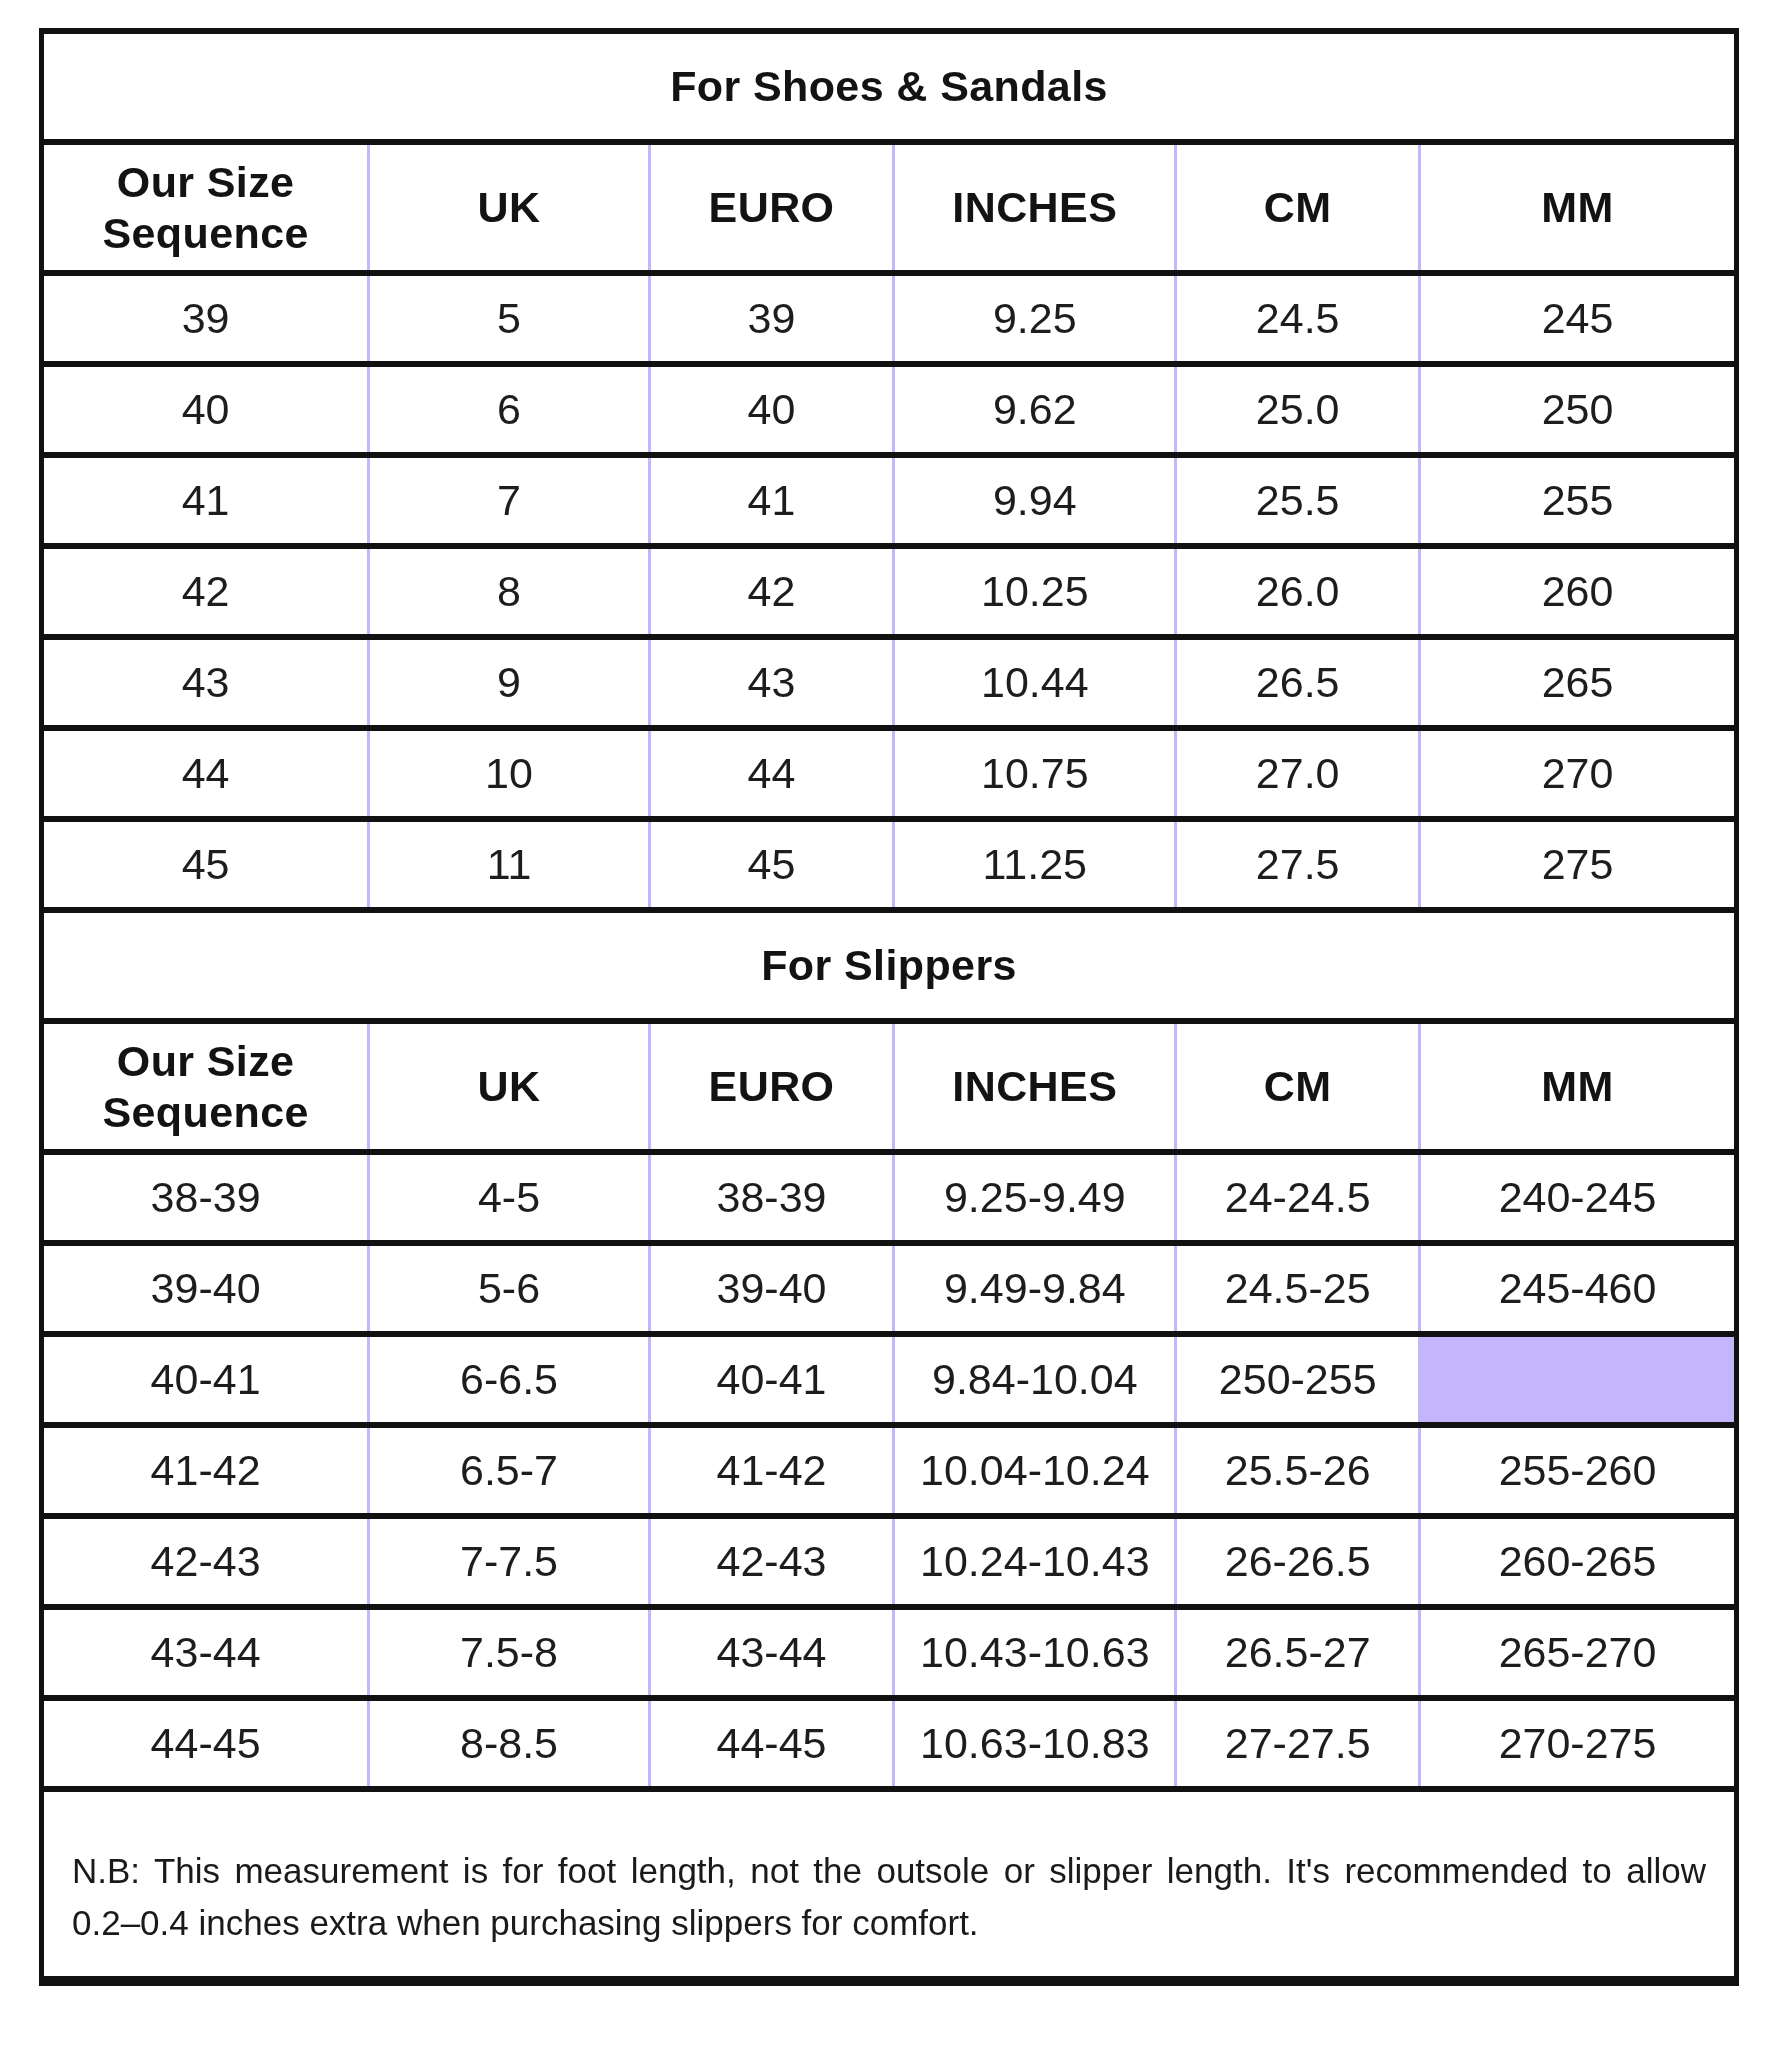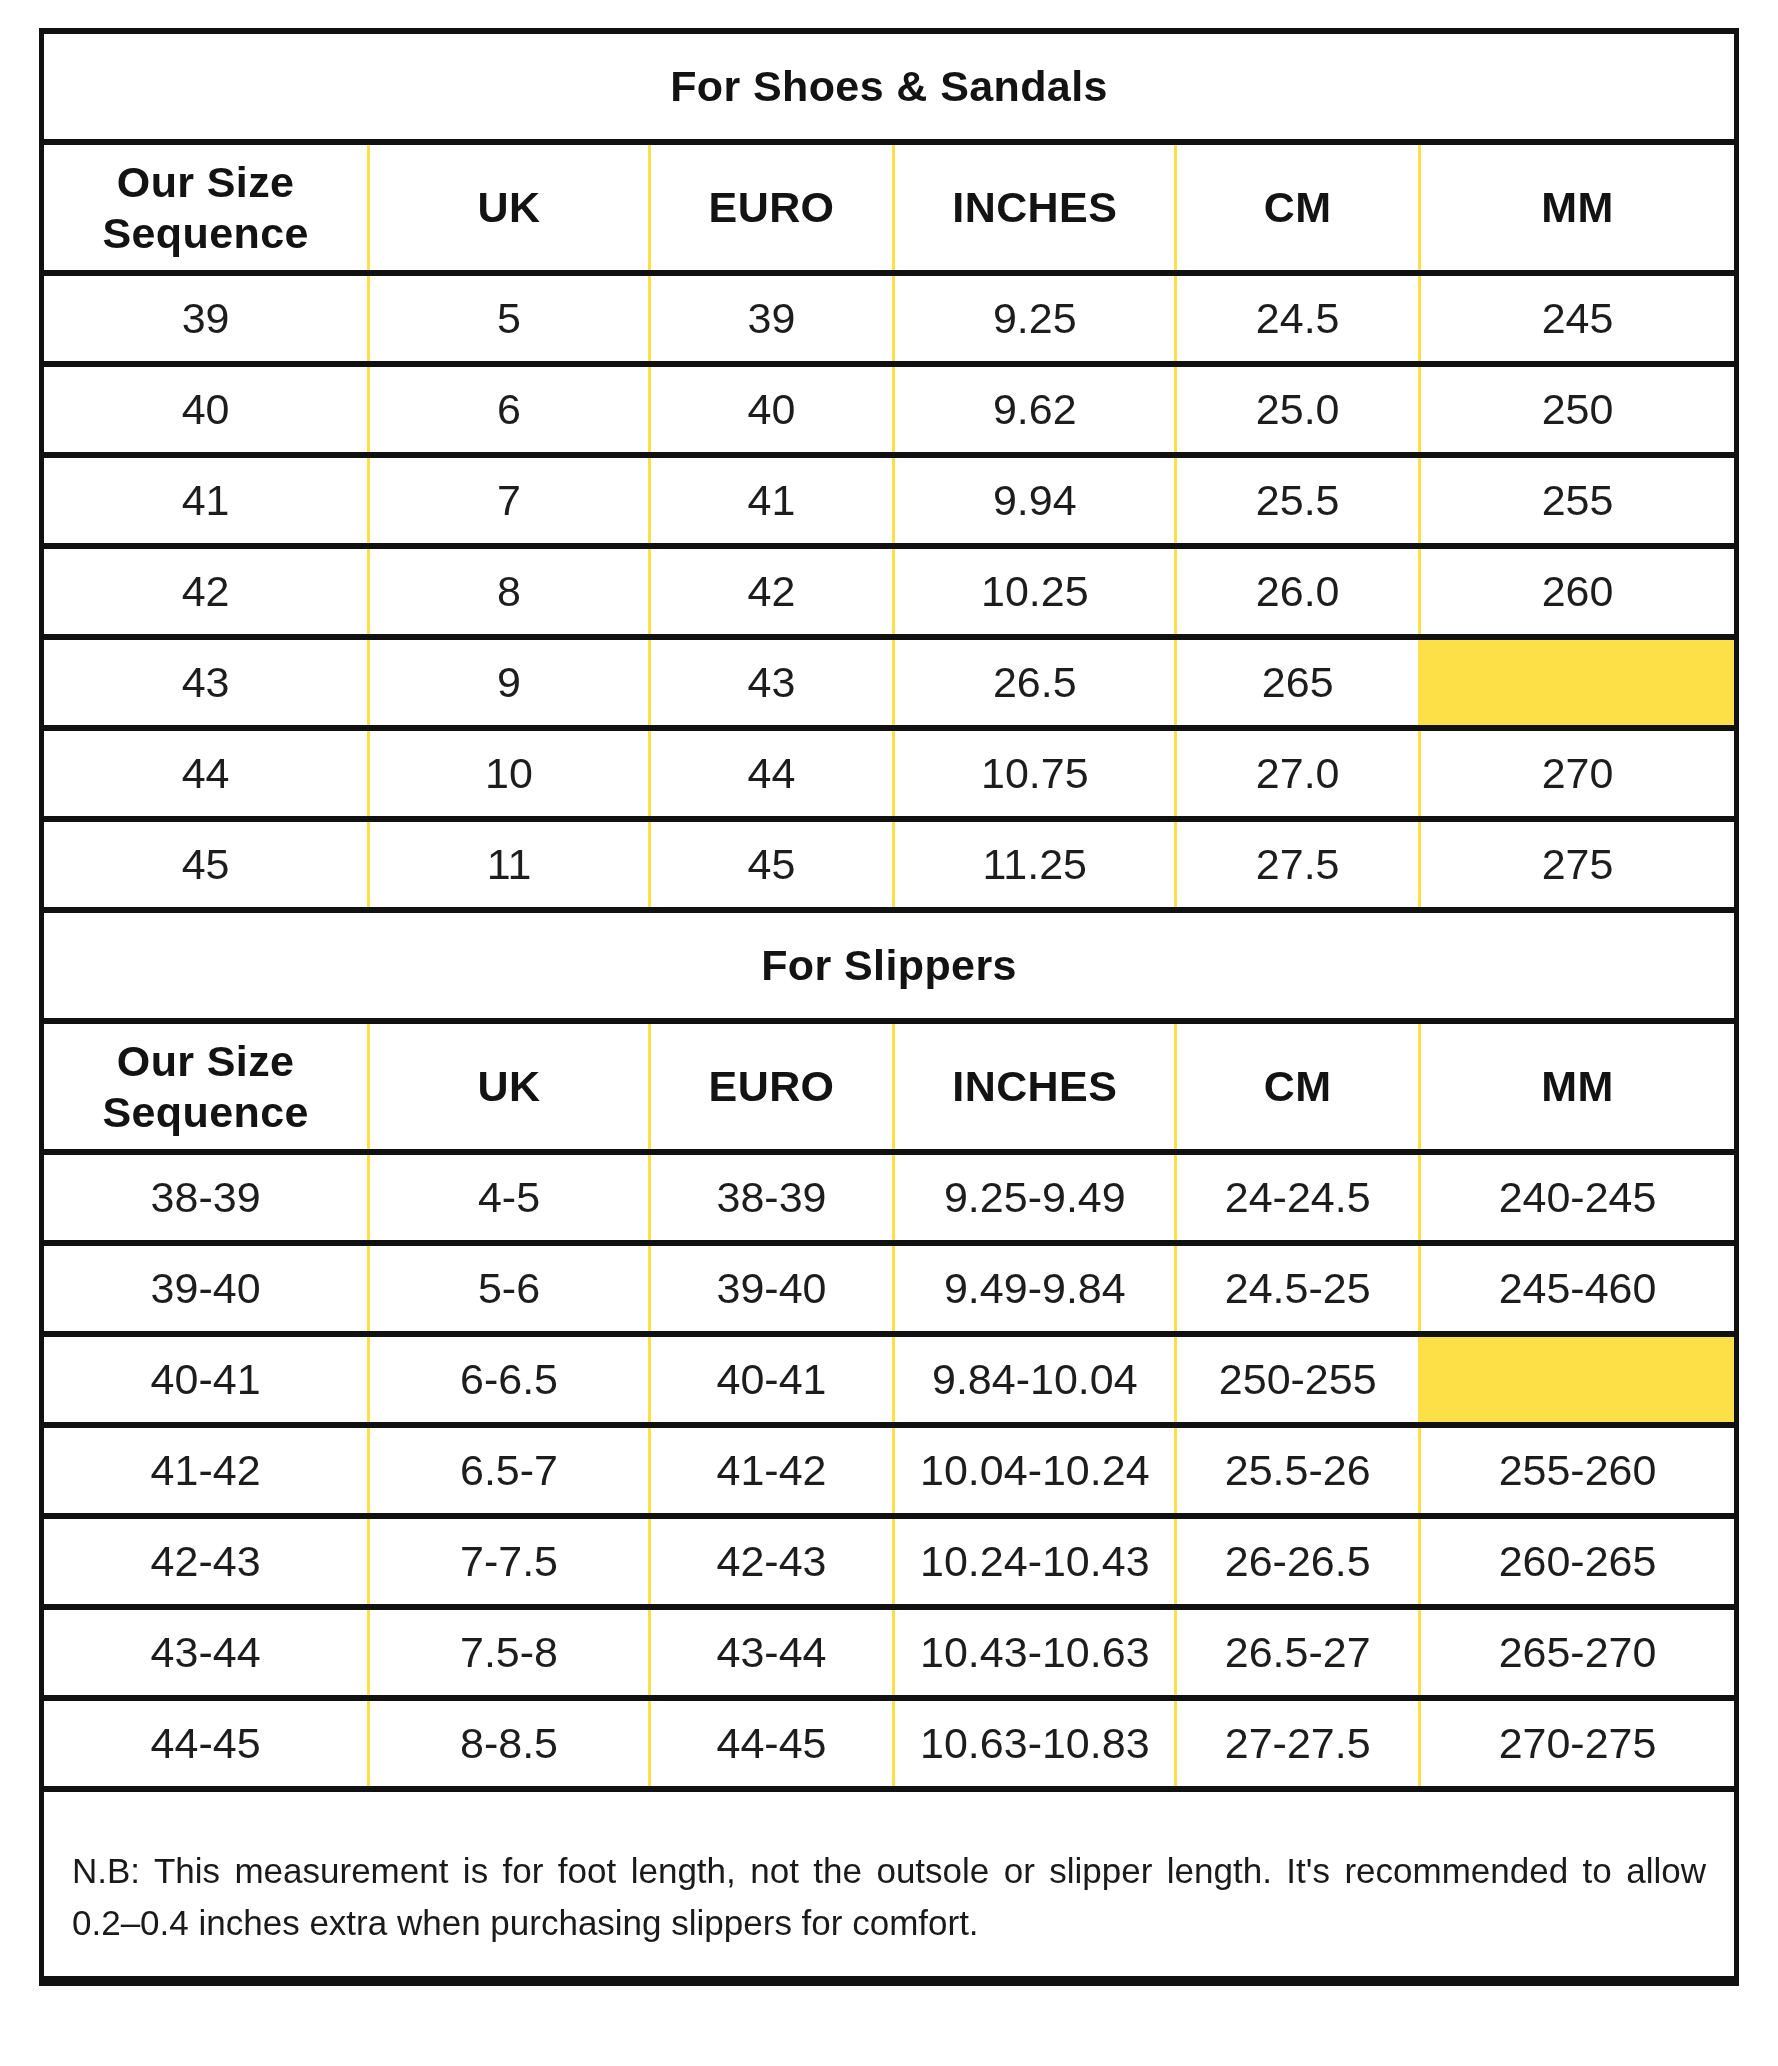--- a/index.html
+++ b/index.html
@@ -20,21 +20,21 @@
     gap: 6px;                   
     background: #111111;
     border: 5.2px solid #111111;
     border-top-width: 6px;
     border-bottom-width: 10.5px;
   }
   .row {
     display: grid;
     grid-template-columns: 439fr 377fr 328fr 379fr 327fr 425fr;
     column-gap: 3px;            
-    background: #fde047;
+    background: #c4b5fd;
   }
   .row-single { display: block; }     
   .row-title  { height: 105px; }
   .row-header { height: 125px; }
   .row-data   { height: 85px; }
   .row-note   { height: 184px; }
   .cell {
     background: #ffffff;
     display: flex;
     align-items: center;
@@ -109,20 +109,21 @@
         <div class="cell data-cell">8</div>
         <div class="cell data-cell">42</div>
         <div class="cell data-cell">10.25</div>
         <div class="cell data-cell">26.0</div>
         <div class="cell data-cell">260</div>
       </div>
       <div class="row row-data">
         <div class="cell data-cell">43</div>
         <div class="cell data-cell">9</div>
         <div class="cell data-cell">43</div>
+        <div class="cell data-cell">10.44</div>
         <div class="cell data-cell">26.5</div>
         <div class="cell data-cell">265</div>
       </div>
       <div class="row row-data">
         <div class="cell data-cell">44</div>
         <div class="cell data-cell">10</div>
         <div class="cell data-cell">44</div>
         <div class="cell data-cell">10.75</div>
         <div class="cell data-cell">27.0</div>
         <div class="cell data-cell">270</div>

